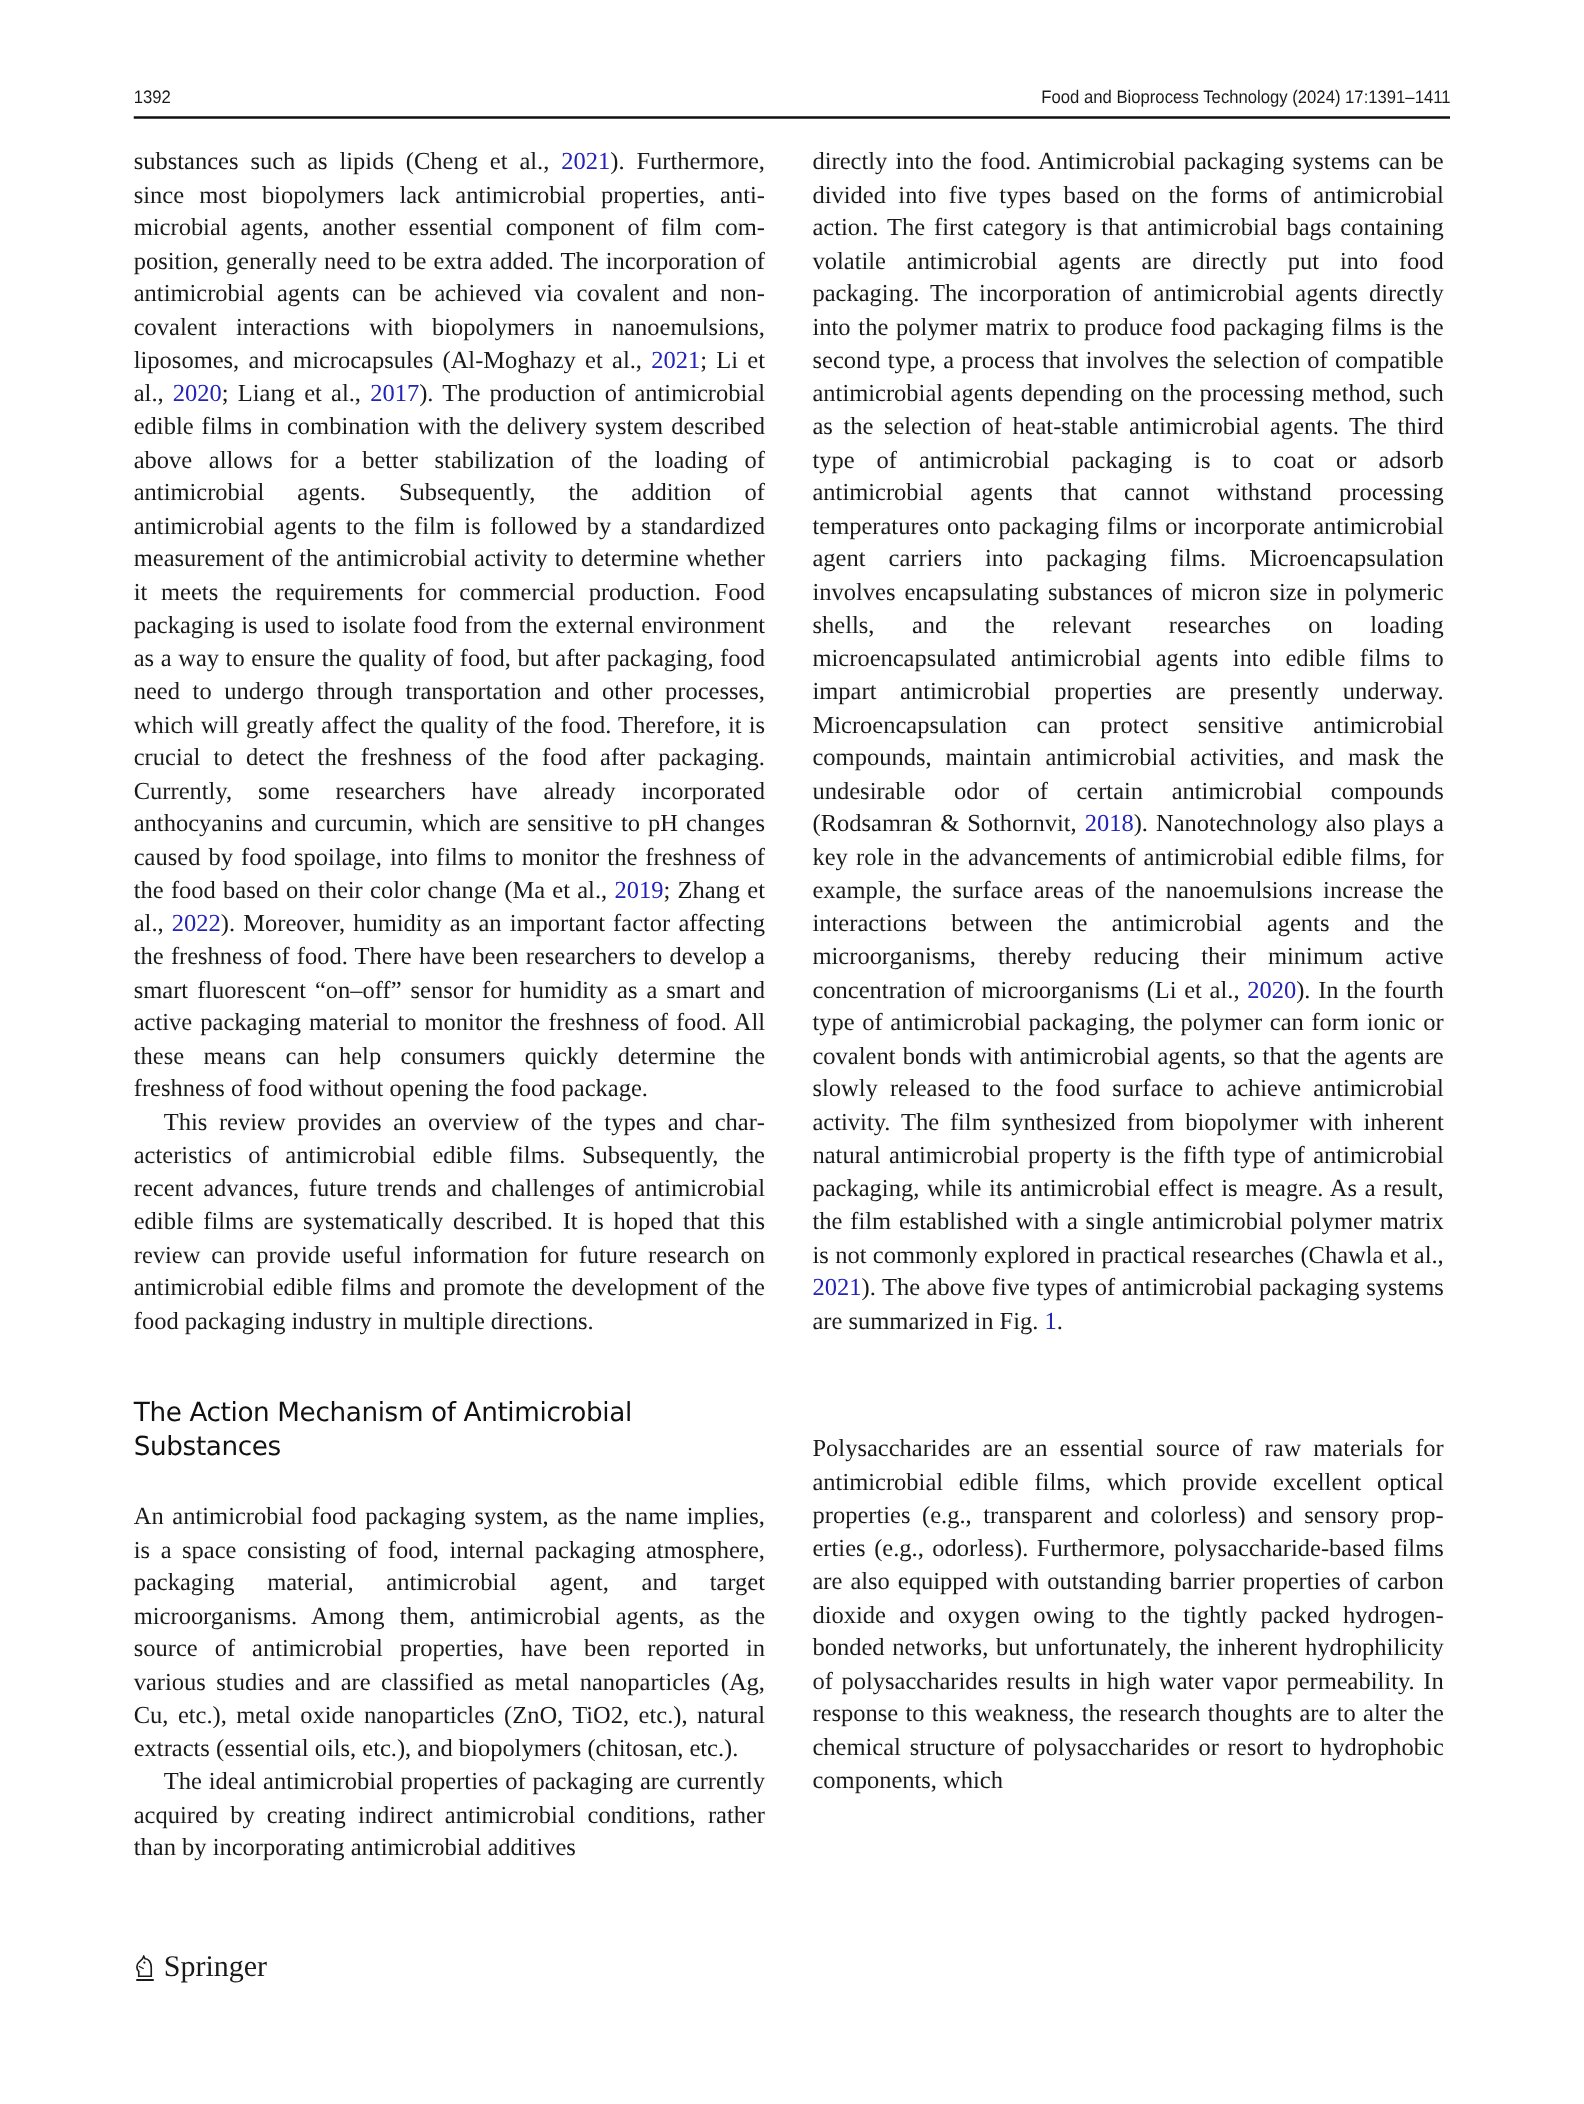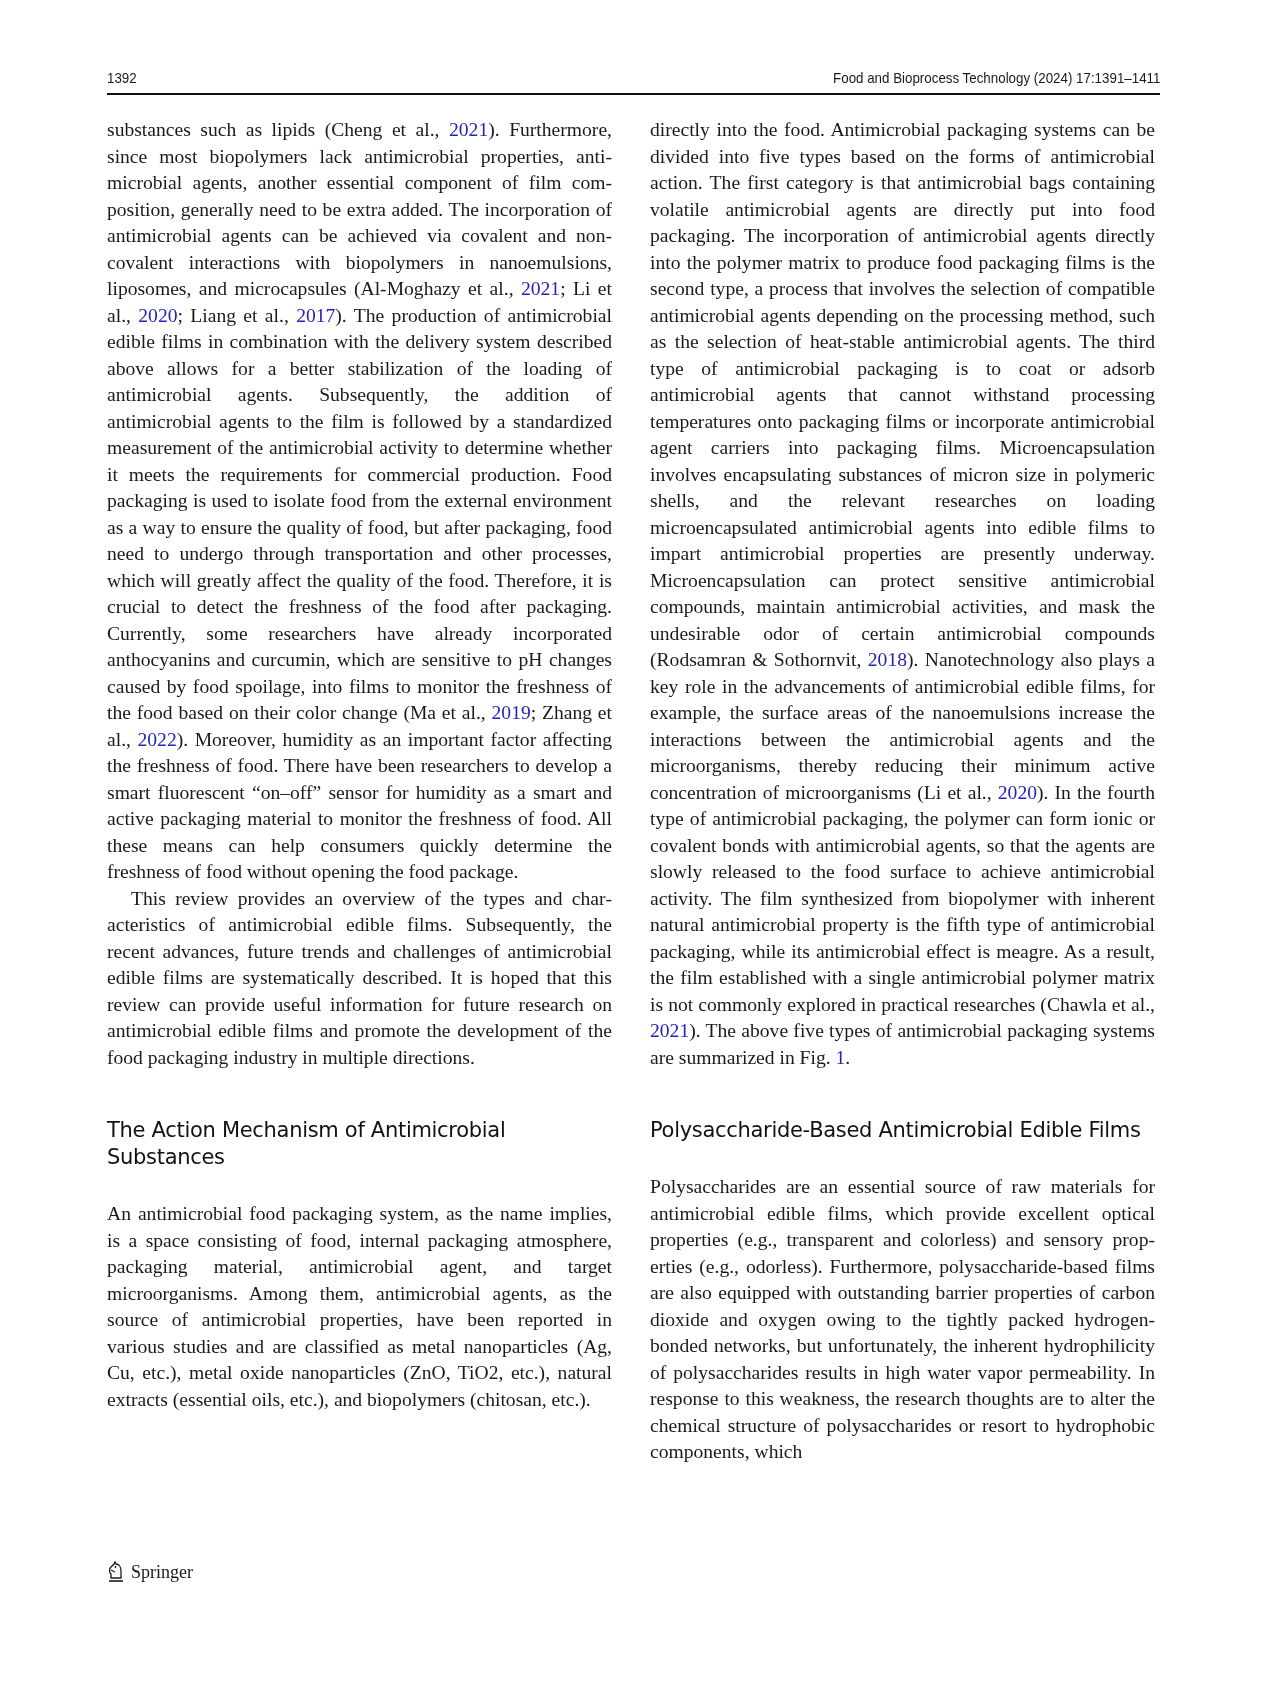--- a/index.html
+++ b/index.html
@@ -23,47 +23,47 @@
   .col p.indent { text-indent: 24px; }
   .cite { color: #2323b8; margin-top: 40px; }
   .section-heading {
     font-family: "DejaVu Sans", sans-serif; font-weight: normal; font-size: 21px; line-height: 27px;
     color: #111; margin: 0; letter-spacing: -0.3px; text-align: left;
   }
   .gap-before-heading { height: 46px; }
   .gap-after-heading { height: 30px; }
   .footer {
     position: absolute; left: 107px; top: 1561px; display: flex; align-items: center; gap: 6px;
-    font-family: "Liberation Serif", serif; font-size: 18px; color: #1a1a1a;
+    font-family: "Liberation Serif", serif; font-size: 24px; color: #1a1a1a;
   }
   .knight { width: 18px; height: 22px; display: inline-block; }
 </style>
 </head>
 <body>
 
 <div class="page">
   <div class="running-head">
     <span>1392</span>
     <span>Food and Bioprocess Technology (2024) 17:1391–1411</span>
   </div>
   <div class="head-rule"></div>
 
   <div class="col left">
     <p>substances such as lipids (Cheng et al., <span class="cite">2021</span>). Furthermore, since most biopolymers lack antimicrobial properties, anti­microbial agents, another essential component of film com­position, generally need to be extra added. The incorporation of antimicrobial agents can be achieved via covalent and non-covalent interactions with biopolymers in nanoemul­sions, liposomes, and microcapsules (Al-Moghazy et al., <span class="cite">2021</span>; Li et al., <span class="cite">2020</span>; Liang et al., <span class="cite">2017</span>). The production of antimicrobial edible films in combination with the deliv­ery system described above allows for a better stabilization of the loading of antimicrobial agents. Subsequently, the addition of antimicrobial agents to the film is followed by a standardized measurement of the antimicrobial activity to determine whether it meets the requirements for commercial production. Food packaging is used to isolate food from the external environment as a way to ensure the quality of food, but after packaging, food need to undergo through trans­portation and other processes, which will greatly affect the quality of the food. Therefore, it is crucial to detect the fresh­ness of the food after packaging. Currently, some research­ers have already incorporated anthocyanins and curcumin, which are sensitive to pH changes caused by food spoilage, into films to monitor the freshness of the food based on their color change (Ma et al., <span class="cite">2019</span>; Zhang et al., <span class="cite">2022</span>). Moreover, humidity as an important factor affecting the freshness of food. There have been researchers to develop a smart fluorescent “on–off” sensor for humidity as a smart and active packaging material to monitor the freshness of food. All these means can help consumers quickly determine the freshness of food without opening the food package.</p>
     <p class="indent">This review provides an overview of the types and char­acteristics of antimicrobial edible films. Subsequently, the recent advances, future trends and challenges of antimicrobial edible films are systematically described. It is hoped that this review can provide useful information for future research on antimicrobial edible films and promote the development of the food packaging industry in multiple directions.</p>
     <div class="gap-before-heading"></div>
     <h2 class="section-heading">The Action Mechanism of Antimicrobial Substances</h2>
     <div class="gap-after-heading"></div>
     <p>An antimicrobial food packaging system, as the name implies, is a space consisting of food, internal packaging atmosphere, packaging material, antimicrobial agent, and target microorganisms. Among them, antimicrobial agents, as the source of antimicrobial properties, have been reported in various studies and are classified as metal nanoparticles (Ag, Cu, etc.), metal oxide nanoparticles (ZnO, TiO2, etc.), natural extracts (essential oils, etc.), and biopolymers (chitosan, etc.).</p>
+    <p class="indent">The ideal antimicrobial properties of packaging are cur­rently acquired by creating indirect antimicrobial condi­tions, rather than by incorporating antimicrobial additives</p>
   </div>
 
   <div class="col right">
     <p>directly into the food. Antimicrobial packaging systems can be divided into five types based on the forms of antimi­crobial action. The first category is that antimicrobial bags containing volatile antimicrobial agents are directly put into food packaging. The incorporation of antimicrobial agents directly into the polymer matrix to produce food packaging films is the second type, a process that involves the selection of compatible antimicrobial agents depending on the pro­cessing method, such as the selection of heat-stable antimi­crobial agents. The third type of antimicrobial packaging is to coat or adsorb antimicrobial agents that cannot withstand processing temperatures onto packaging films or incorporate antimicrobial agent carriers into packaging films. Microen­capsulation involves encapsulating substances of micron size in polymeric shells, and the relevant researches on loading microencapsulated antimicrobial agents into edible films to impart antimicrobial properties are presently underway. Microencapsulation can protect sensitive antimicrobial compounds, maintain antimicrobial activities, and mask the undesirable odor of certain antimicrobial compounds (Rodsamran &amp; Sothornvit, <span class="cite">2018</span>). Nanotechnology also plays a key role in the advancements of antimicrobial edible films, for example, the surface areas of the nanoemulsions increase the interactions between the antimicrobial agents and the microorganisms, thereby reducing their minimum active concentration of microorganisms (Li et al., <span class="cite">2020</span>). In the fourth type of antimicrobial packaging, the polymer can form ionic or covalent bonds with antimicrobial agents, so that the agents are slowly released to the food surface to achieve antimicrobial activity. The film synthesized from biopolymer with inherent natural antimicrobial property is the fifth type of antimicrobial packaging, while its antimi­crobial effect is meagre. As a result, the film established with a single antimicrobial polymer matrix is not commonly explored in practical researches (Chawla et al., <span class="cite">2021</span>). The above five types of antimicrobial packaging systems are summarized in Fig. <span class="cite">1</span>.</p>
     <div class="gap-before-heading"></div>
-    <h2 class="section-heading">Polysaccharide-Based Antimicrobial Edible Films</h2>
     <div class="gap-after-heading"></div>
     <p>Polysaccharides are an essential source of raw materials for antimicrobial edible films, which provide excellent optical properties (e.g., transparent and colorless) and sensory prop­erties (e.g., odorless). Furthermore, polysaccharide-based films are also equipped with outstanding barrier prop­erties of carbon dioxide and oxygen owing to the tightly packed hydrogen-bonded networks, but unfortunately, the inherent hydrophilicity of polysaccharides results in high water vapor permeability. In response to this weakness, the research thoughts are to alter the chemical structure of pol­ysaccharides or resort to hydrophobic components, which</p>
   </div>
 
   <div class="footer">
     <span class="knight">
       <svg viewBox="0 0 18 22" width="18" height="22">
         <path d="M4 17 L4 13 C2 11 2 8 4 6 L7 3 L8 1 L9 3 C12 3 14 6 14 10 L14 17 Z" fill="none" stroke="#1a1a1a" stroke-width="1.3"></path>
         <path d="M4 9 L8 11" stroke="#1a1a1a" stroke-width="1.1"></path>
         <circle cx="8.5" cy="6" r="0.9" fill="#1a1a1a"></circle>

